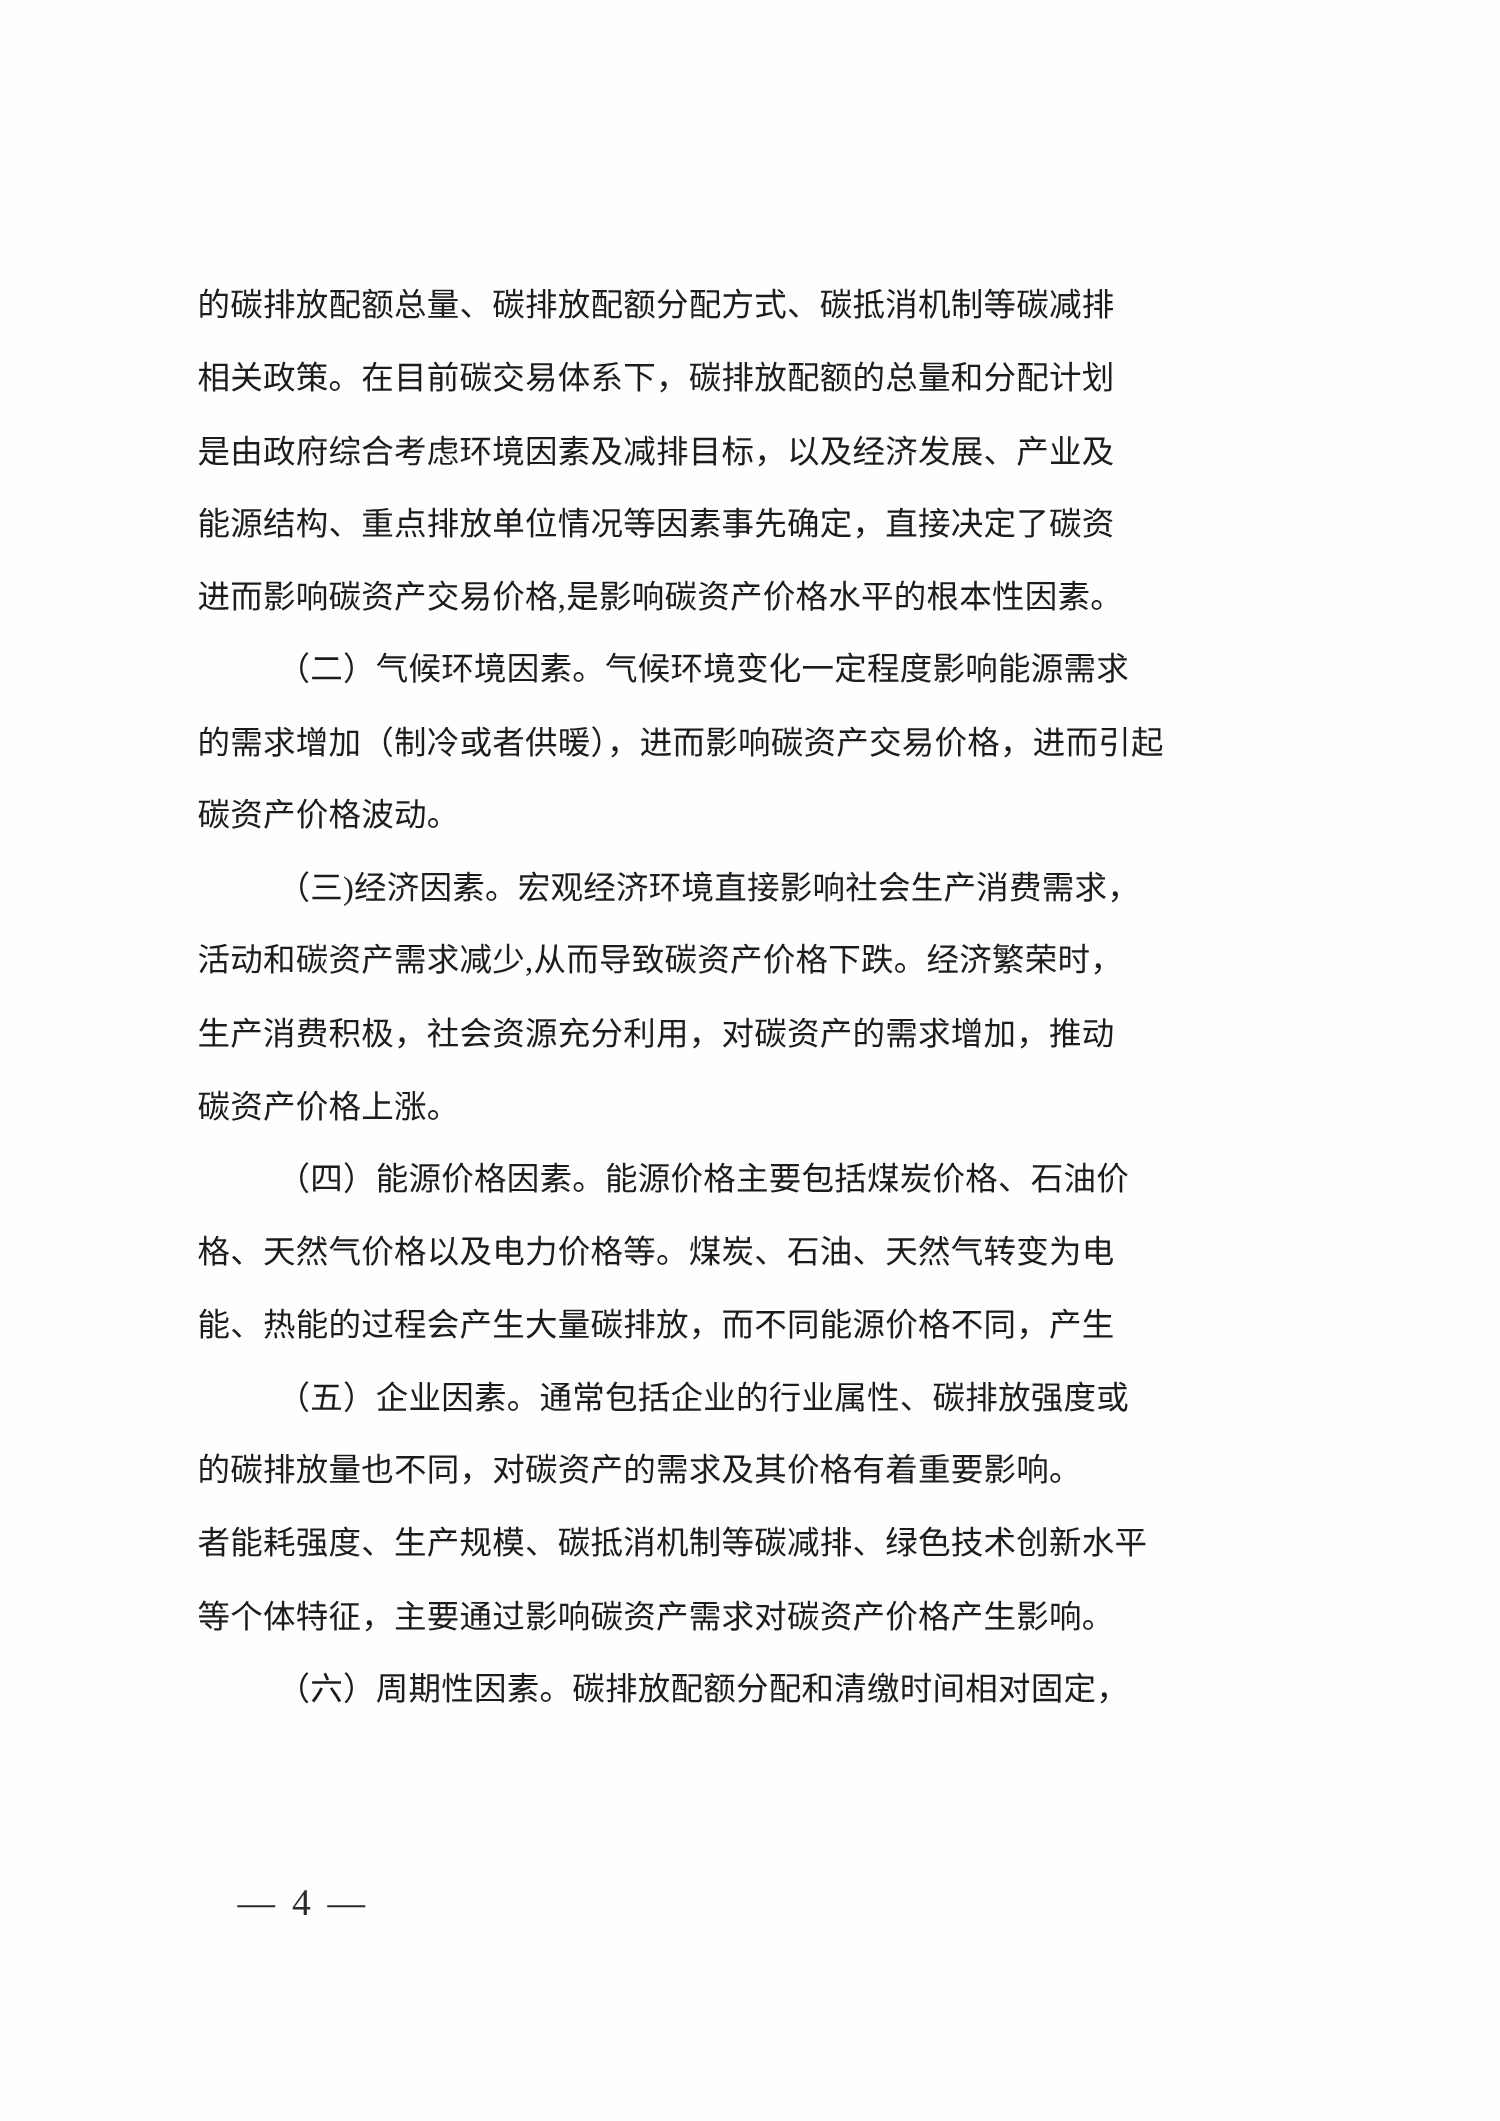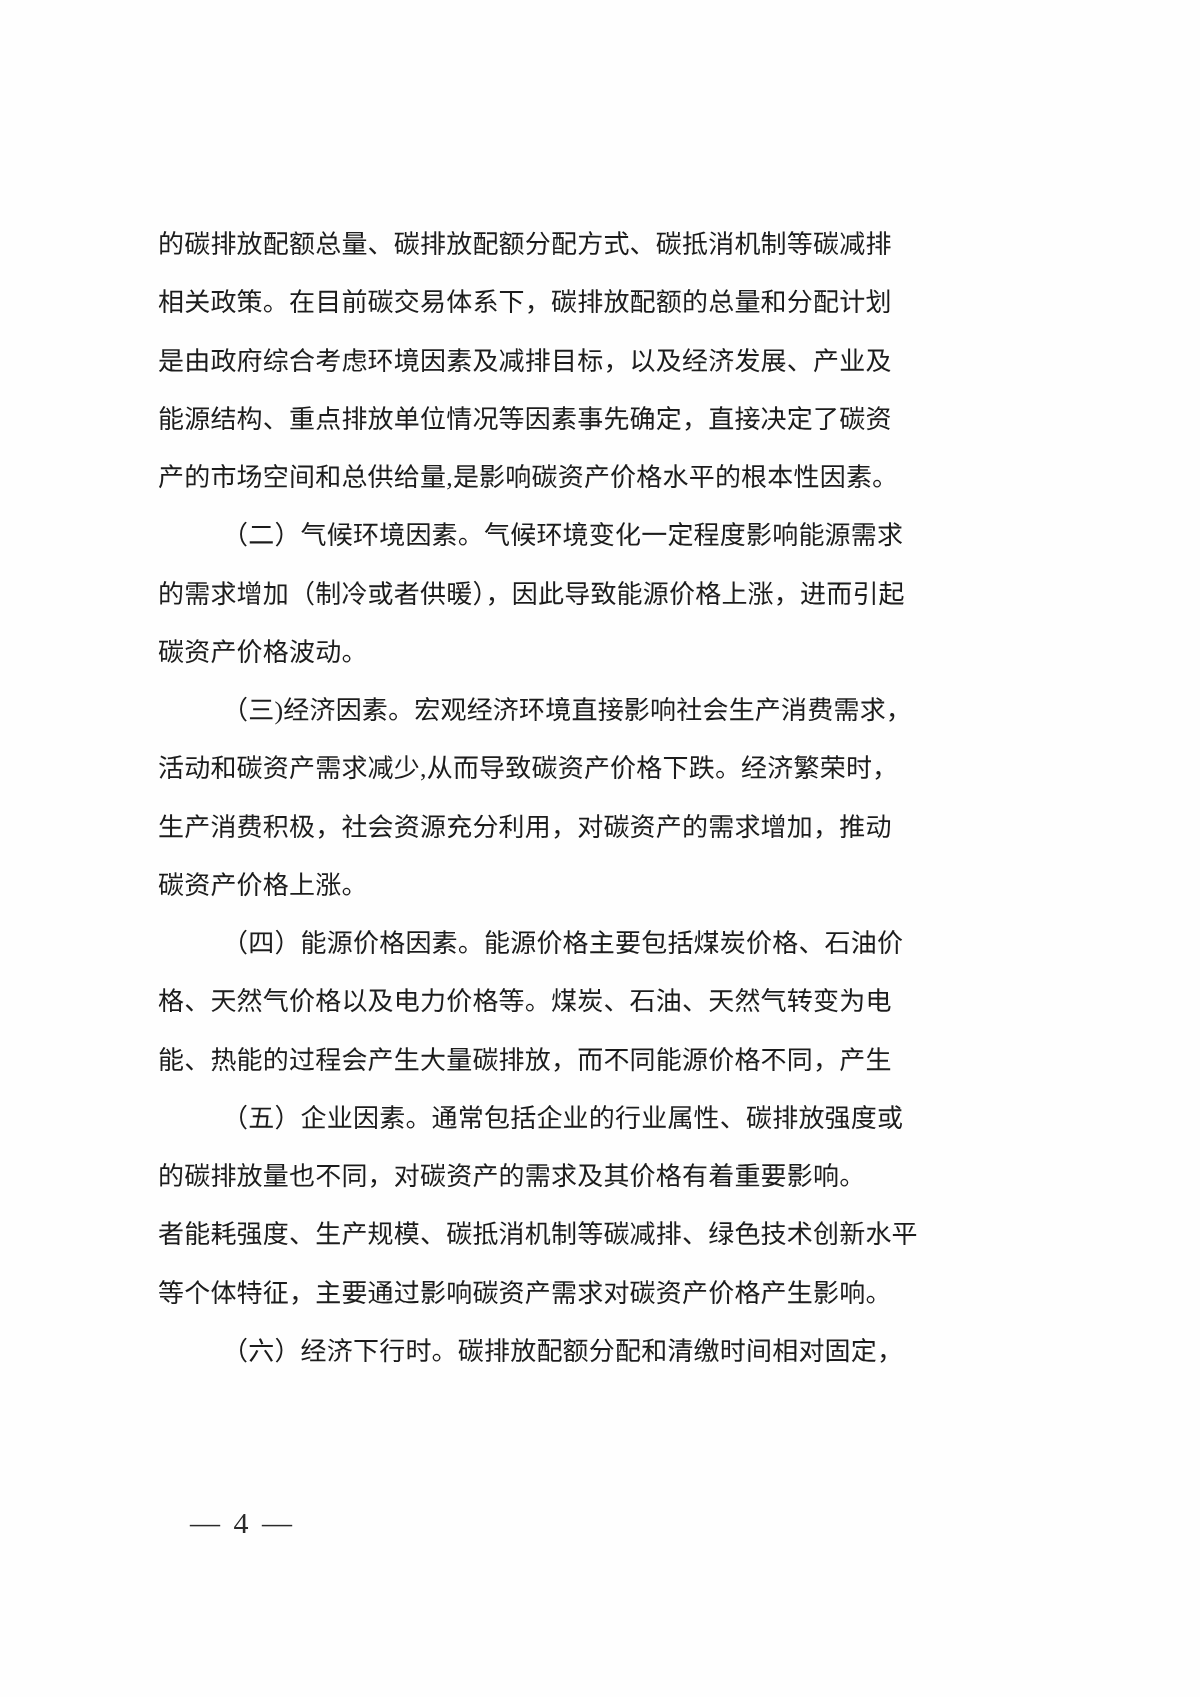--- a/index.html
+++ b/index.html
@@ -46,31 +46,31 @@
 </style>
 </head>
 <body>
 
 <div class="page">
   <div class="text-block">
     <div class="line">的碳排放配额总量、碳排放配额分配方式、碳抵消机制等碳减排</div>
     <div class="line">相关政策。在目前碳交易体系下，碳排放配额的总量和分配计划</div>
     <div class="line">是由政府综合考虑环境因素及减排目标，以及经济发展、产业及</div>
     <div class="line">能源结构、重点排放单位情况等因素事先确定，直接决定了碳资</div>
-    <div class="line">产的市场空间和总供给量,是影响碳资产价格水平的根本性因素。</div>
+    <div class="line">进而影响碳资产交易价格,是影响碳资产价格水平的根本性因素。</div>
     <div class="line indent">（二）气候环境因素。气候环境变化一定程度影响能源需求</div>
-    <div class="line">的需求增加（制冷或者供暖），因此导致能源价格上涨，进而引起</div>
+    <div class="line">的需求增加（制冷或者供暖），进而影响碳资产交易价格，进而引起</div>
     <div class="line">碳资产价格波动。</div>
     <div class="line indent">（三)经济因素。宏观经济环境直接影响社会生产消费需求，</div>
     <div class="line">活动和碳资产需求减少,从而导致碳资产价格下跌。经济繁荣时，</div>
     <div class="line">生产消费积极，社会资源充分利用，对碳资产的需求增加，推动</div>
     <div class="line">碳资产价格上涨。</div>
     <div class="line indent">（四）能源价格因素。能源价格主要包括煤炭价格、石油价</div>
     <div class="line">格、天然气价格以及电力价格等。煤炭、石油、天然气转变为电</div>
     <div class="line">能、热能的过程会产生大量碳排放，而不同能源价格不同，产生</div>
     <div class="line indent">（五）企业因素。通常包括企业的行业属性、碳排放强度或</div>
     <div class="line">的碳排放量也不同，对碳资产的需求及其价格有着重要影响。</div>
     <div class="line">者能耗强度、生产规模、碳抵消机制等碳减排、绿色技术创新水平</div>
     <div class="line">等个体特征，主要通过影响碳资产需求对碳资产价格产生影响。</div>
-    <div class="line indent">（六）经济下行时。碳排放配额分配和清缴时间相对固定，</div>
+    <div class="line indent">（六）周期性因素。碳排放配额分配和清缴时间相对固定，</div>
   </div>
   <div class="page-number">— 4 —</div>
 </div>
 
 </body></html>

